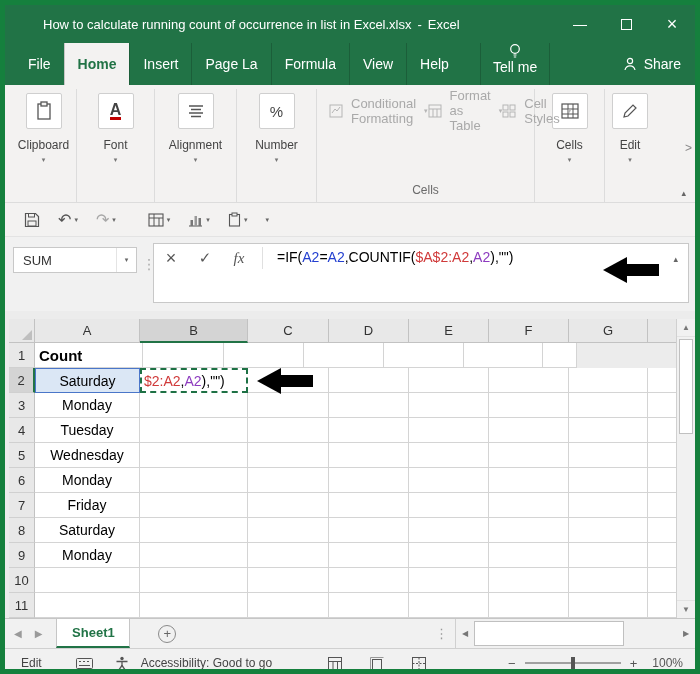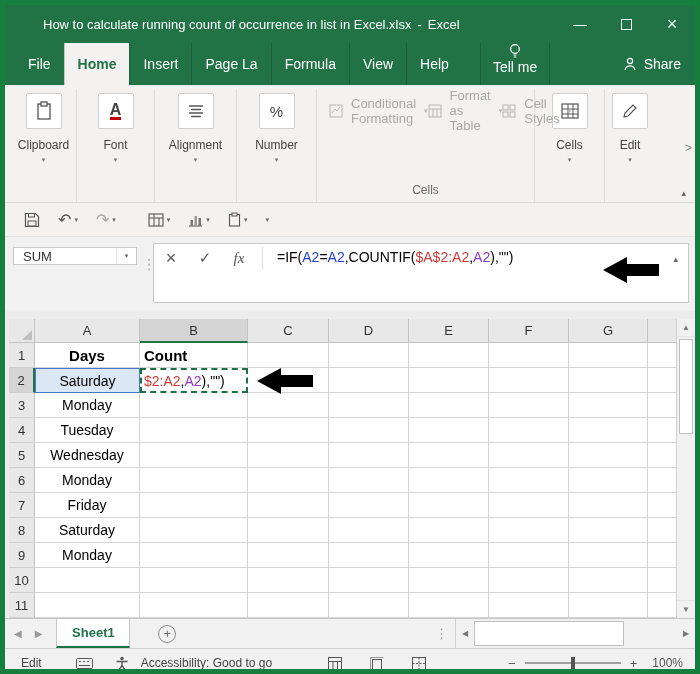--- a/index.html
+++ b/index.html
@@ -39,21 +39,21 @@
   .ribbon-more { position:absolute; right:3px; top:56px; color:#888; font-size:12px; }
   .ribbon-collapse { position:absolute; right:9px; bottom:4px; color:#666; font-size:9px; }
 
   
   .qat { flex:0 0 34px; background:#f3f2f1; display:flex; align-items:center; padding-left:10px; border-bottom:1px solid #e3e3e3; }
   .qbtn { display:flex; align-items:center; gap:3px; color:#555; padding:0 9px; font-size:16px; }
   .qdrop { font-size:7px; color:#666; }
 
   
   .frow { flex:0 0 74px; background:#f1f1f1; position:relative; }
-  .namebox { position:absolute; left:8px; top:10px; width:124px; height:18px; background:#fff; border:1px solid #c8c8c8; display:flex; align-items:stretch; font-size:13px; color:#333; }
+  .namebox { position:absolute; left:8px; top:10px; width:124px; height:26px; background:#fff; border:1px solid #c8c8c8; display:flex; align-items:stretch; font-size:13px; color:#333; }
   .nbtext { padding-left:9px; flex:1; display:flex; align-items:center; }
   .nbdrop { width:20px; border-left:1px solid #e4e4e4; display:flex; align-items:center; justify-content:center; font-size:7px; color:#666; }
   .fdots { position:absolute; left:137px; top:19px; color:#aaa; font-size:14px; }
   .fbox { position:absolute; left:148px; right:6px; top:6px; height:60px; background:#fff; border:1px solid #c8c8c8; display:flex; align-items:flex-start; }
   .fbtn { width:34px; height:28px; display:flex; align-items:center; justify-content:center; font-size:15px; color:#555; }
   .fx { font-style:italic; font-weight:normal; font-family:"Liberation Serif", serif; }
   .fdivider { width:1px; height:22px; background:#e0e0e0; margin:3px 6px 0; }
   .ftext { padding:5px 0 0 8px; font-size:14px; white-space:pre; color:#000; }
   .fcollapse { position:absolute; right:10px; top:10px; font-size:9px; color:#666; }
 
@@ -348,21 +348,20 @@
       <div class="ch wC">C</div>
       <div class="ch wD">D</div>
       <div class="ch wE">E</div>
       <div class="ch wF">F</div>
       <div class="ch wG">G</div>
       <div class="chfill wfill"></div>
     </div>
 
     <div class="grow">
       <div class="rh">1</div>
-      <div class="c wA boldc">Days</div>
       <div class="c wB boldc left">Count</div>
       <div class="c wC"></div>
       <div class="c wD"></div>
       <div class="c wE"></div>
       <div class="c wF"></div>
       <div class="c wG"></div>
       <div class="c wfill"></div>
     </div>
 
     <div class="grow">

